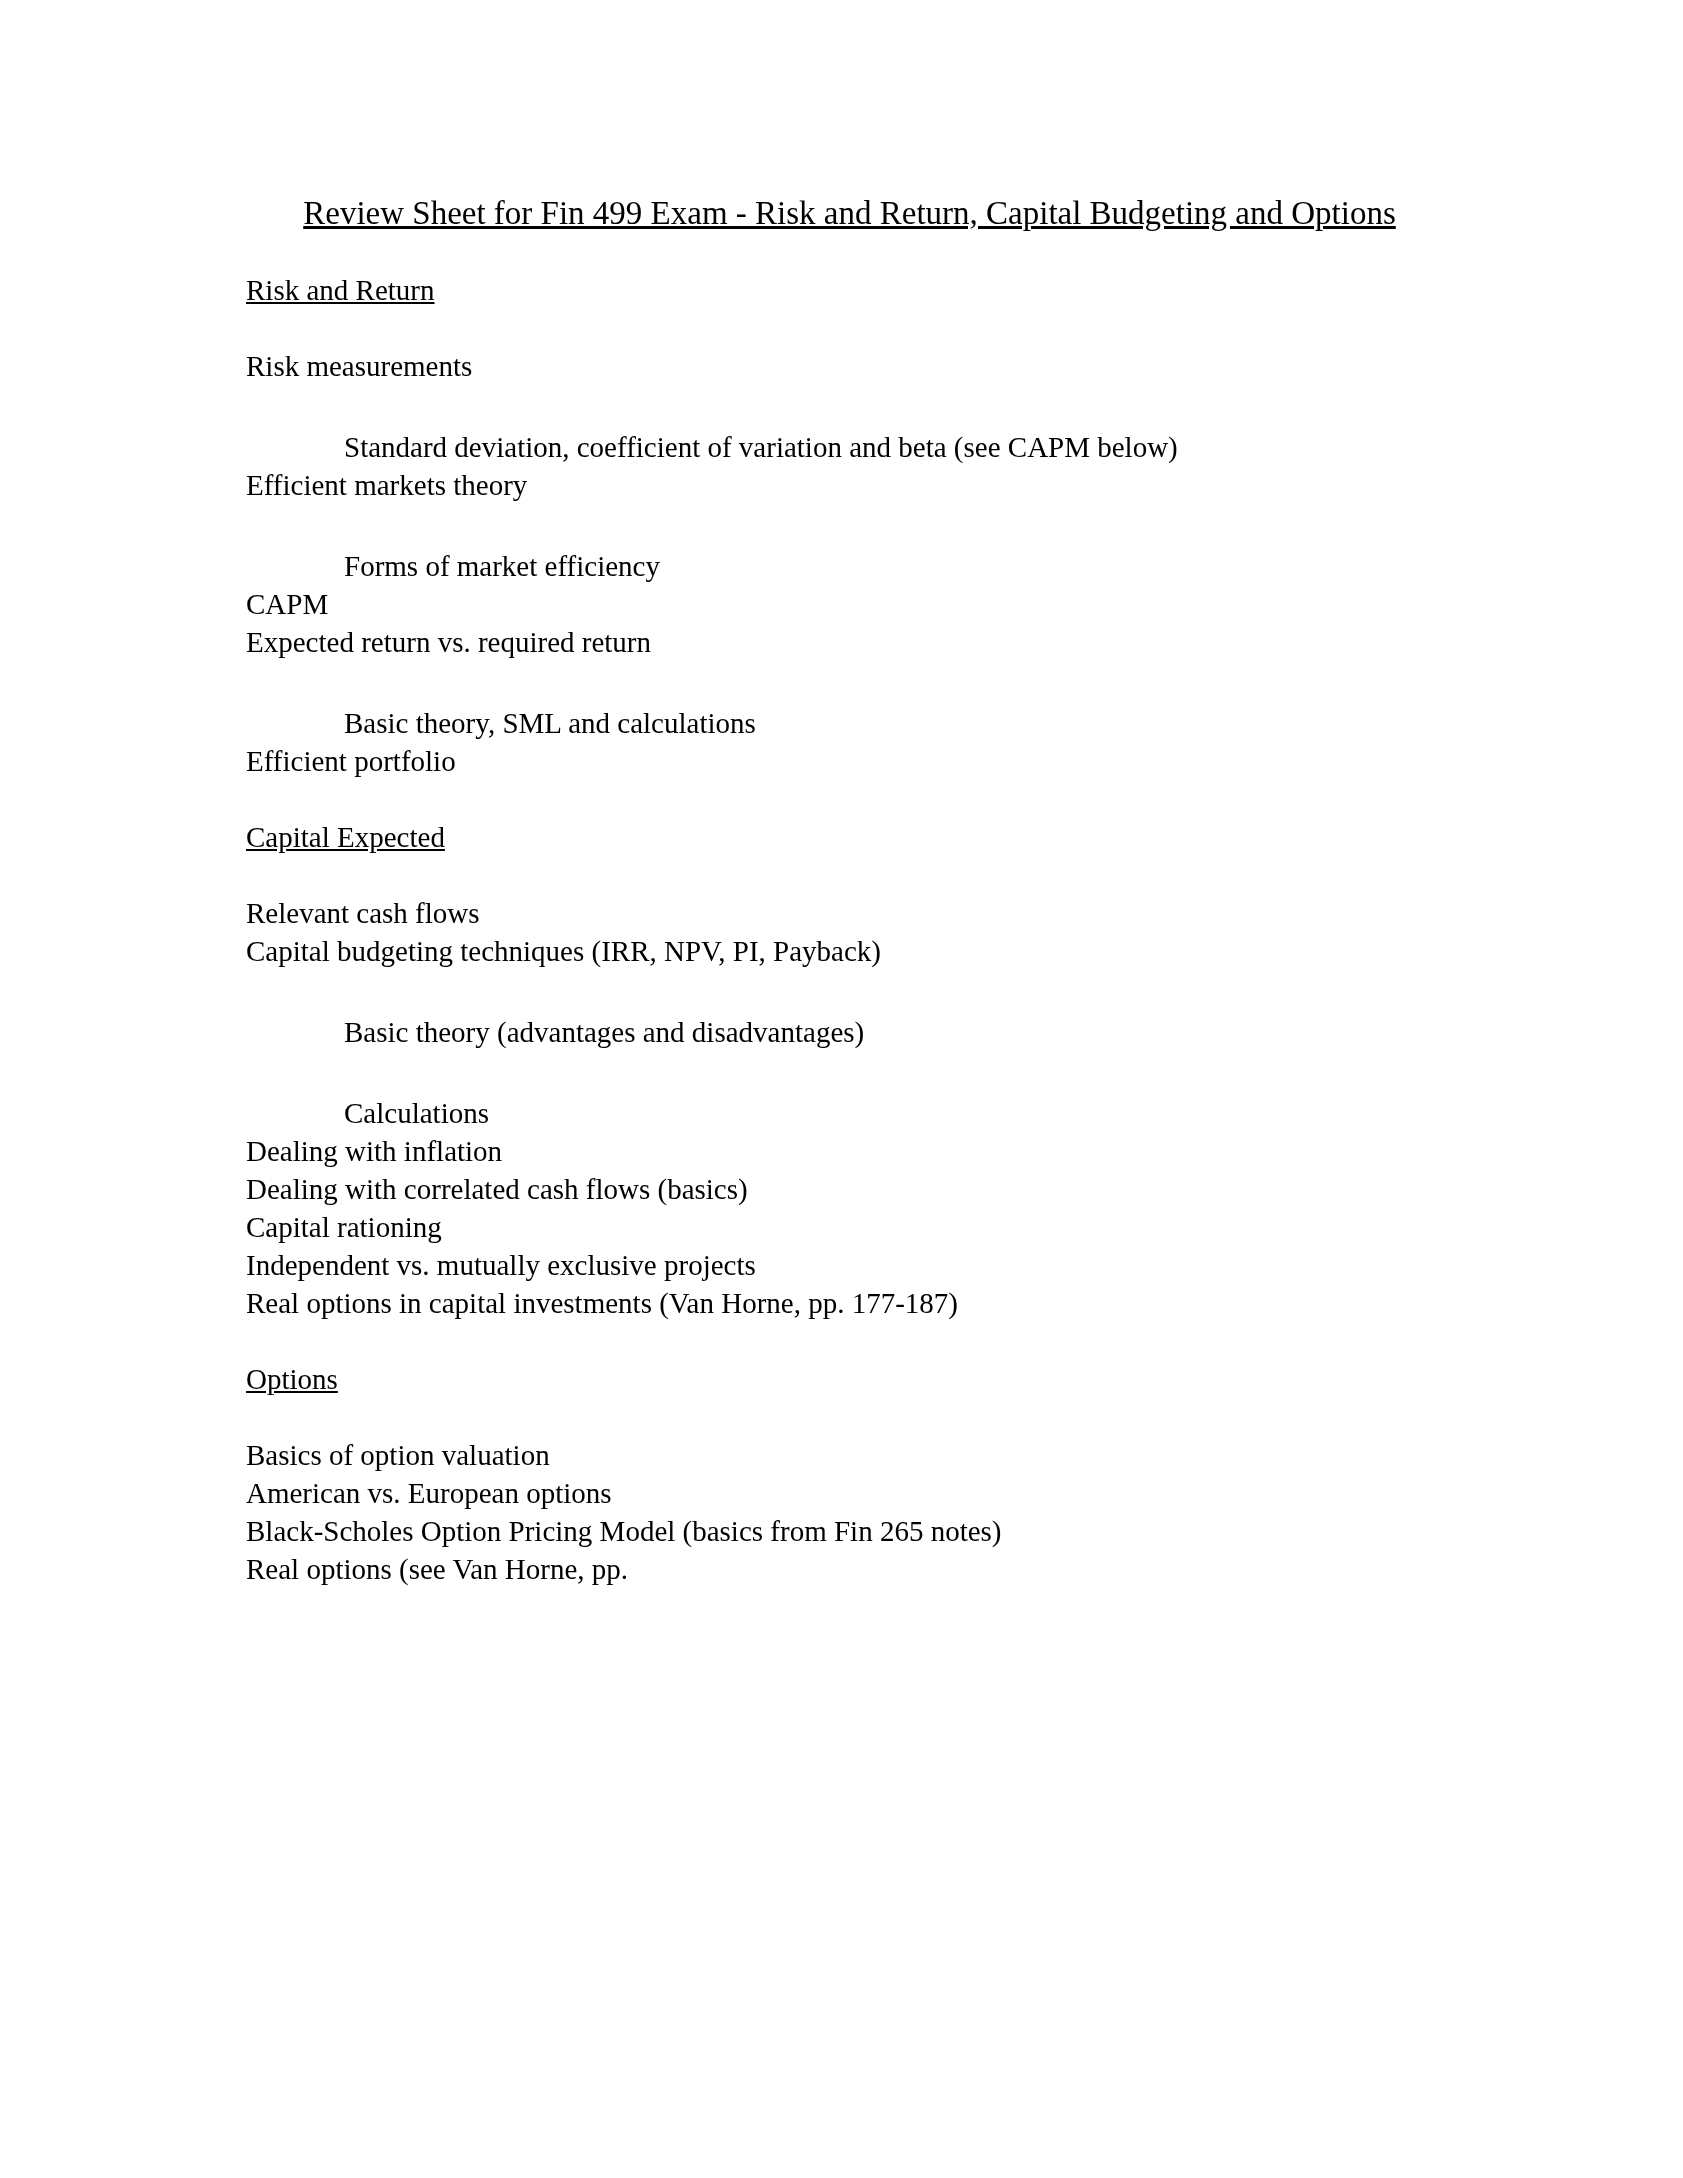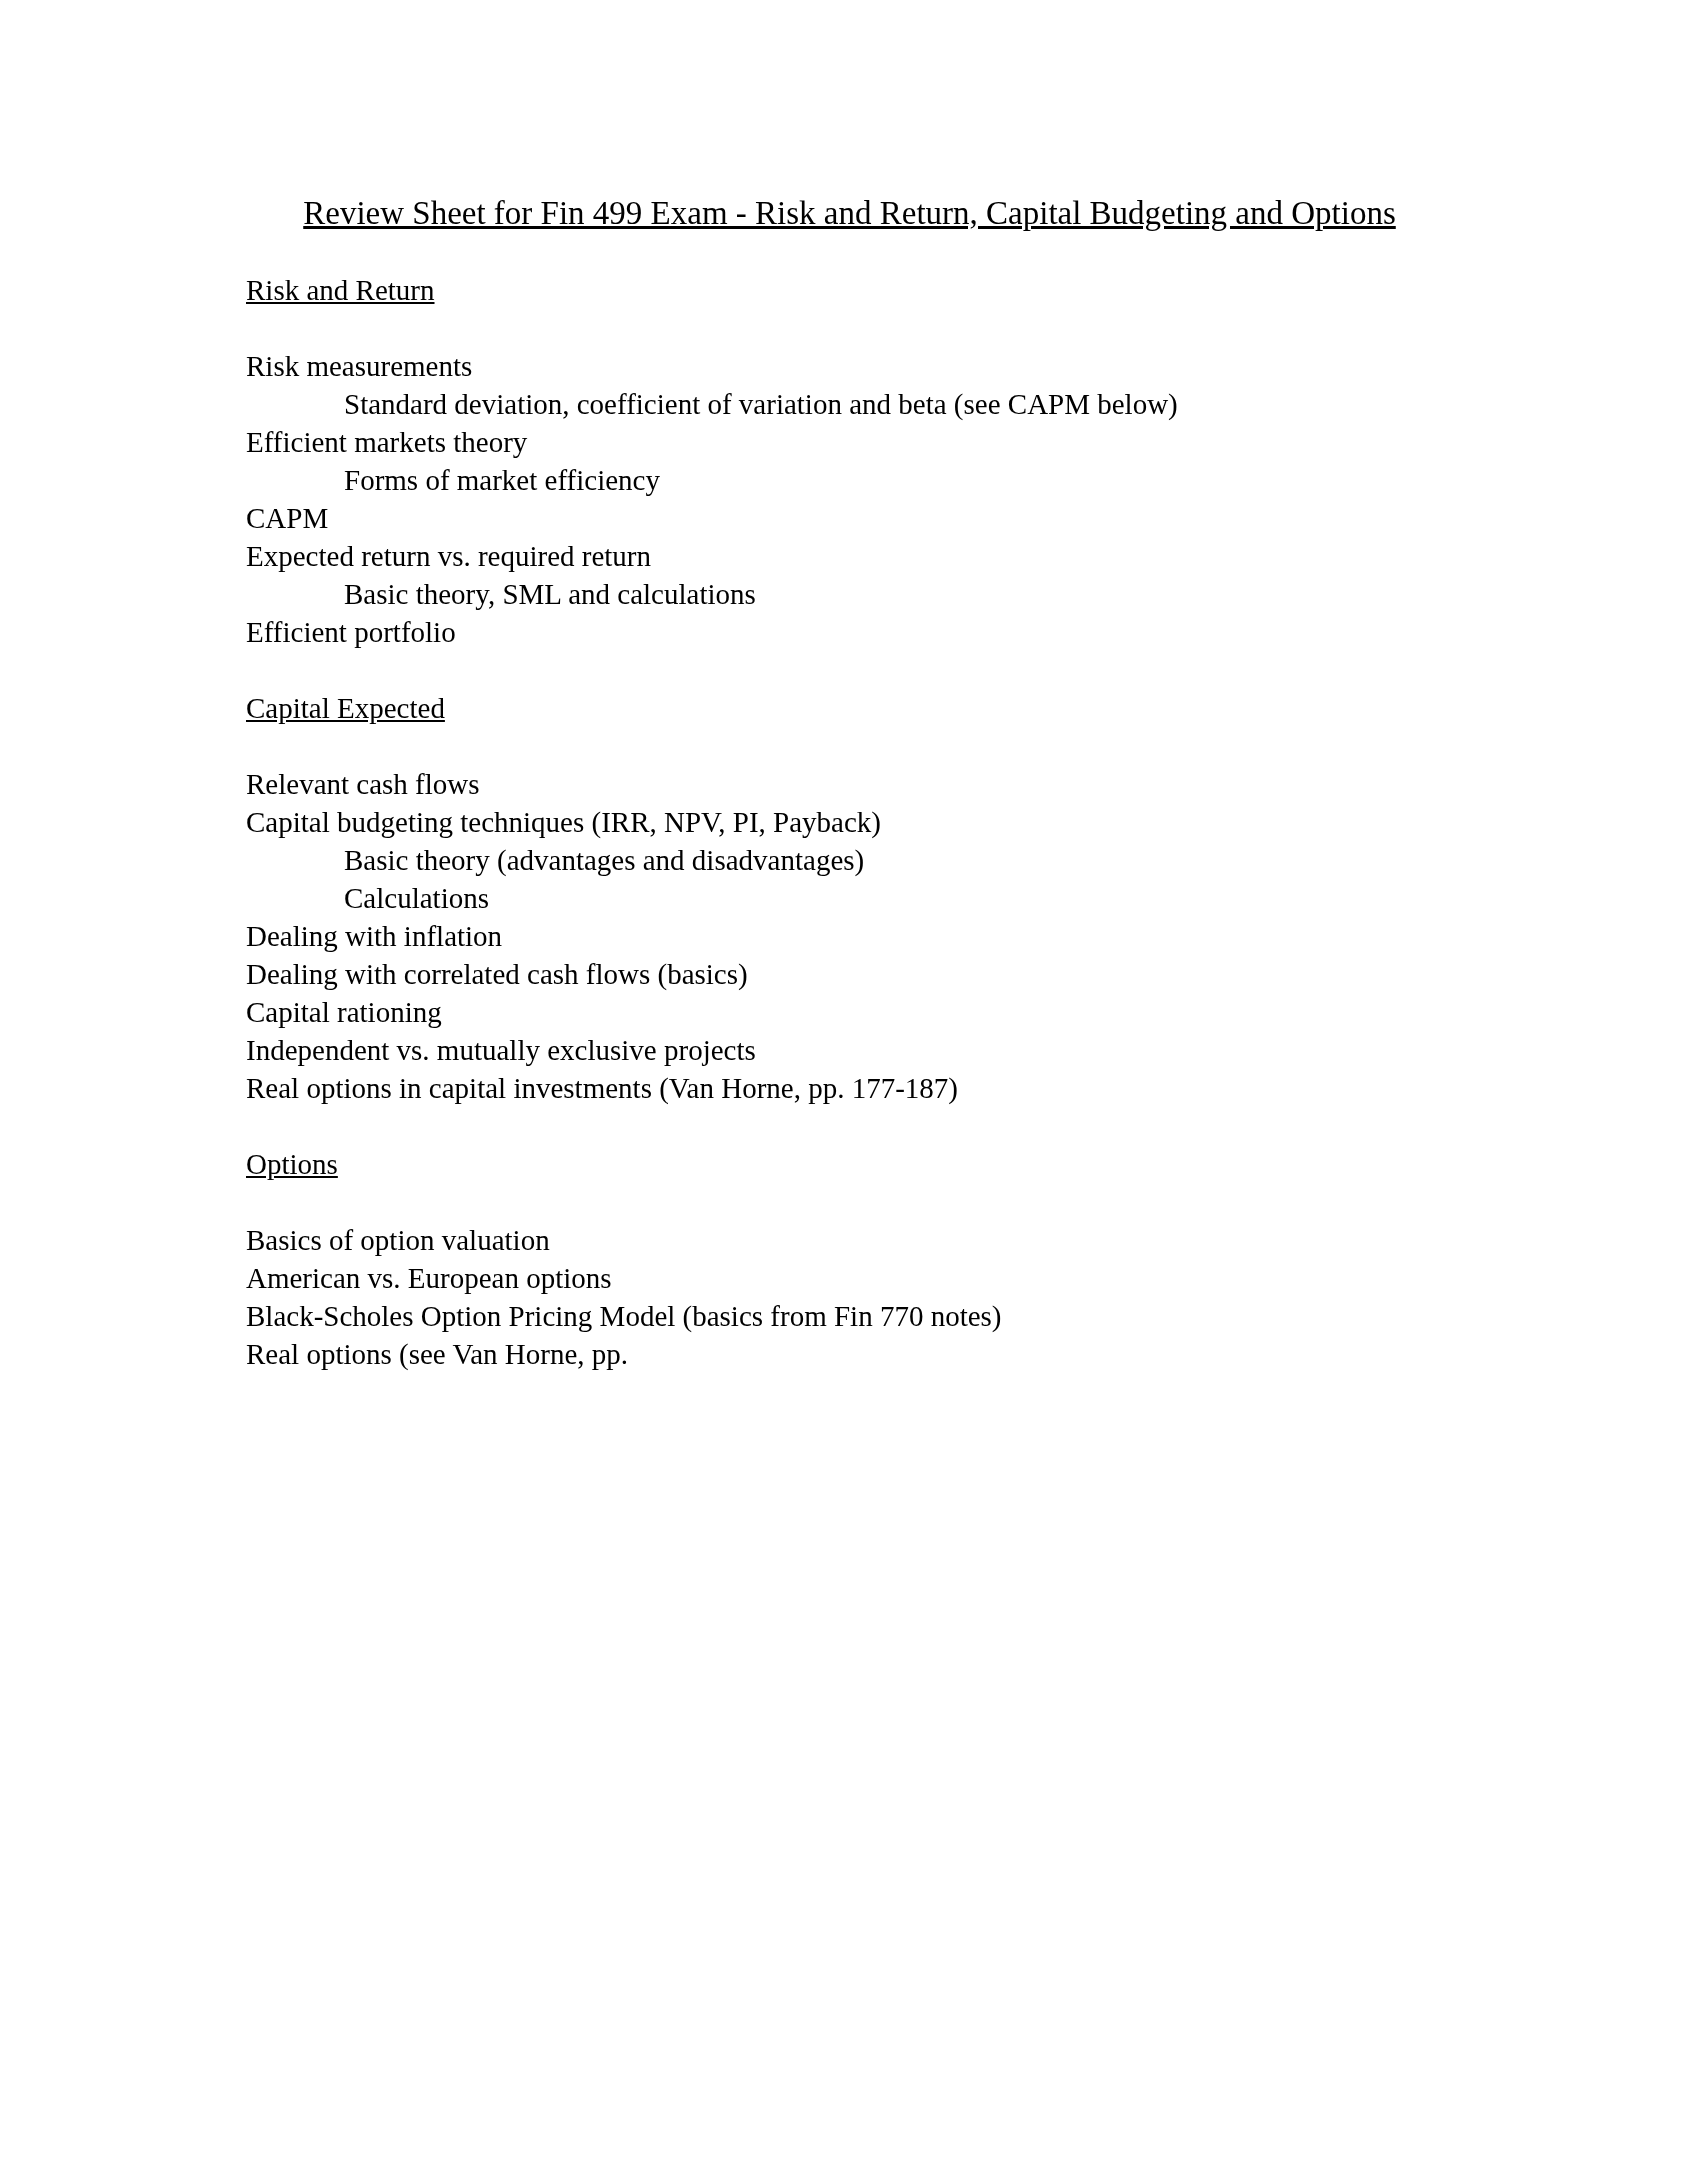--- a/index.html
+++ b/index.html
@@ -4,21 +4,21 @@
 <style>
   html, body { margin: 0; padding: 0; background: #ffffff; }
   body { width: 1683px; height: 2178px; position: relative; overflow: hidden;
          font-family: "Liberation Serif", "DejaVu Serif", serif; color: #000; }
   .title { position: absolute; left: 8px; width: 100%; top: 194px; text-align: center;
            font-size: 33px; line-height: 38px; text-decoration: underline; }
   .title span { margin-left: 0; }
   .content { position: absolute; left: 246px; top: 271px; font-size: 29px; line-height: 38px; }
   .line { height: 38px; white-space: nowrap; }
   .heading { text-decoration: underline; }
-  .indent { padding-left: 98px; }
+  .indent { padding-left: 98px; margin-top: 43px; }
   .blank { height: 38px; }
 </style>
 </head>
 <body>
 
 <div class="title"><span>Review Sheet for Fin 499 Exam - Risk and Return, Capital Budgeting and Options</span></div>
 
 <div class="content">
 
   <div class="line heading">Risk and Return</div>
@@ -43,16 +43,16 @@
   <div class="line">Dealing with correlated cash flows (basics)</div>
   <div class="line">Capital rationing</div>
   <div class="line">Independent vs. mutually exclusive projects</div>
   <div class="line">Real options in capital investments (Van Horne, pp. 177-187)</div>
   <div class="blank"></div>
 
   <div class="line heading">Options</div>
   <div class="blank"></div>
   <div class="line">Basics of option valuation</div>
   <div class="line">American vs. European options</div>
-  <div class="line">Black-Scholes Option Pricing Model (basics from Fin 770 notes)</div>
+  <div class="line">Black-Scholes Option Pricing Model (basics from Fin 265 notes)</div>
   <div class="line">Real options (see Van Horne, pp.</div>
 </div>
 
 
 </body></html>

